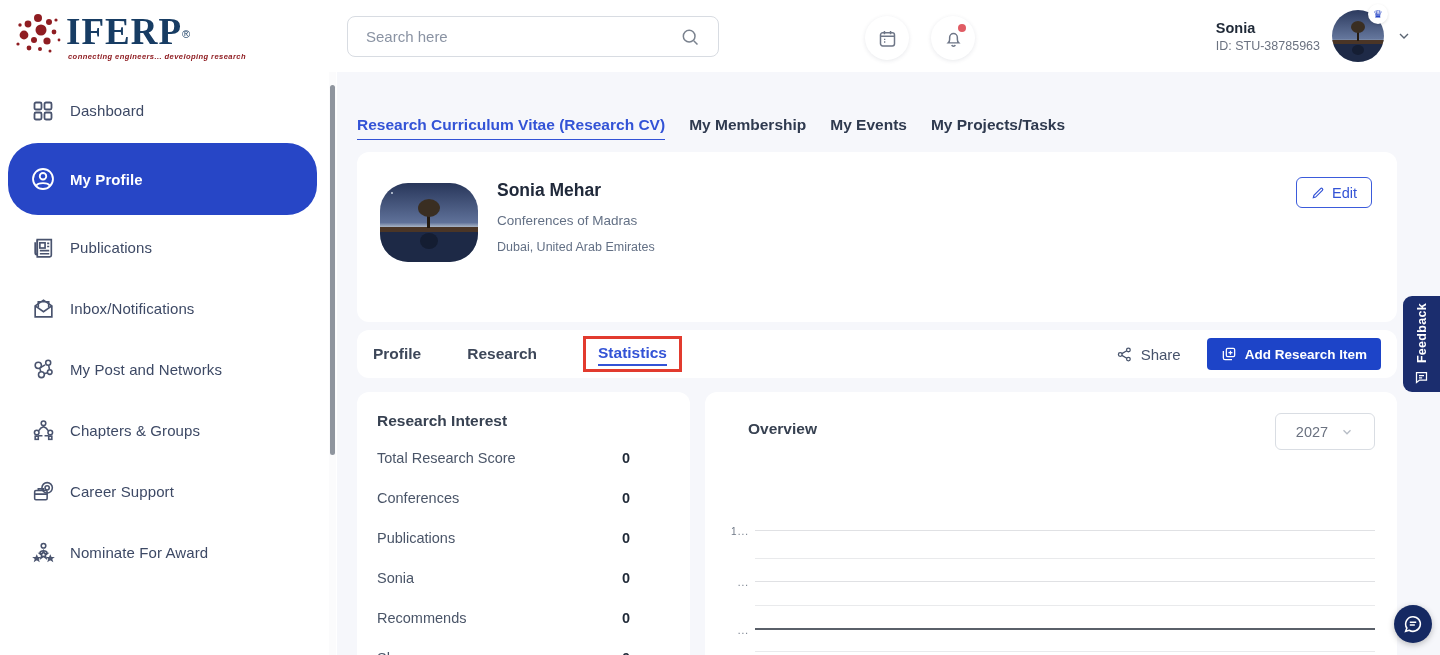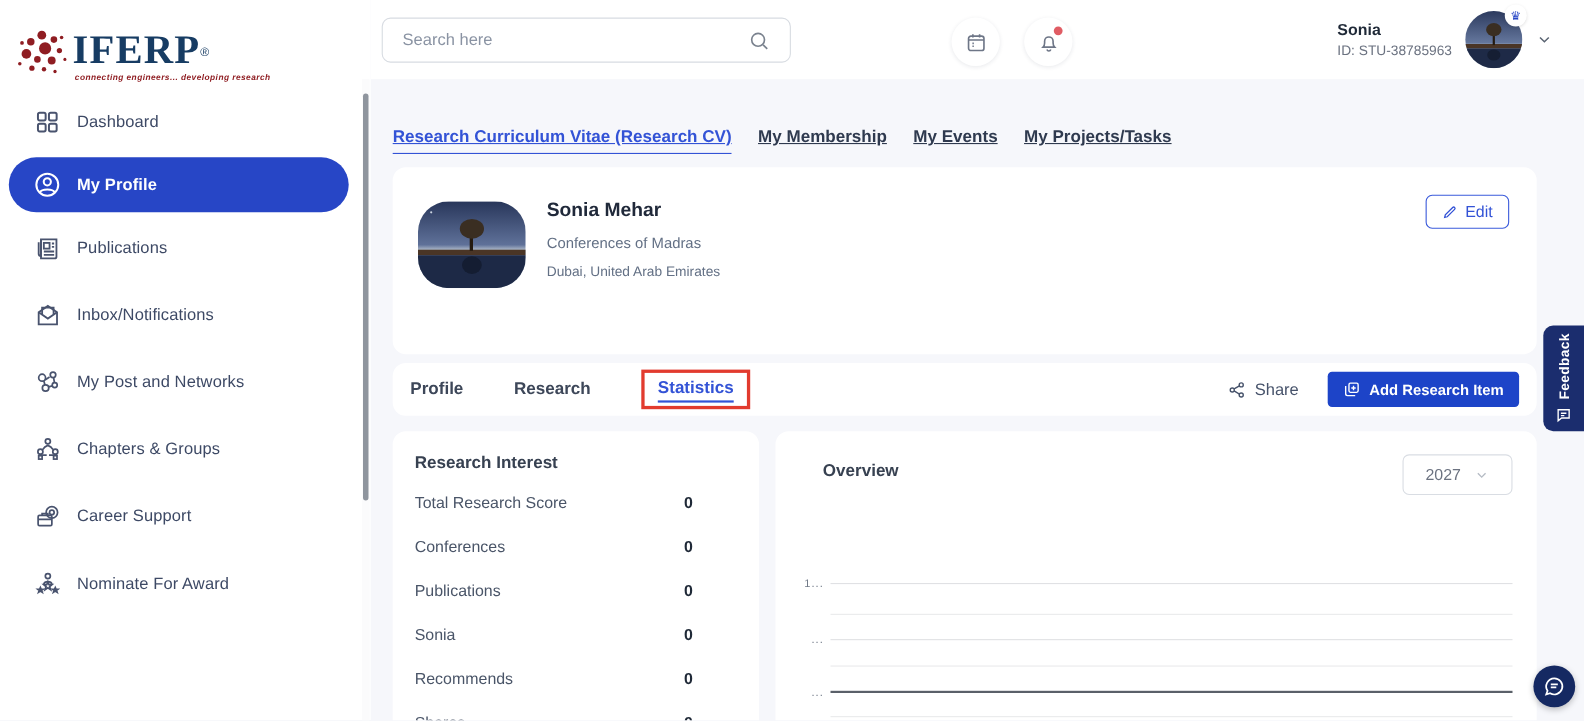--- a/index.html
+++ b/index.html
@@ -2,31 +2,31 @@
 <html><head>
 <meta charset="utf-8">
 <style>
   * { margin:0; padding:0; box-sizing:border-box; }
   html,body { width:1440px; height:655px; }
   body { font-family:"Liberation Sans", sans-serif; background:#f6f7fb; }
   .app { position:relative; width:1440px; height:655px; overflow:hidden; background:#f6f7fb; }
 
   
   .sidebar { position:absolute; left:0; top:0; width:337px; height:655px; background:#fff; z-index:5; }
-  .logo-wrap { position:absolute; left:14px; top:22px; width:300px; height:70px; }
+  .logo-wrap { position:absolute; left:14px; top:8px; width:300px; height:70px; }
   .logo-row { display:flex; align-items:flex-start; }
   .logo-mark { width:52px; height:50px; }
   .logo-text { font-family:"Liberation Serif", serif; font-weight:bold; font-size:37px; color:#173c63; letter-spacing:1px; line-height:48px; }
   .logo-reg { font-size:11px; vertical-align:super; color:#173c63; }
   .logo-tagline { font-size:7.6px; font-style:italic; font-weight:bold; color:#8f1d22; letter-spacing:.4px; margin-top:-4px; margin-left:2px; }
   .nav { position:absolute; top:80px; left:0; right:0; }
   .nav-item { position:relative; height:61px; display:flex; align-items:center; padding-left:30px; cursor:pointer; color:#3d4965; }
   .nav-item .nicon { width:26px; height:26px; flex:0 0 26px; display:flex; align-items:center; justify-content:center; }
   .nav-item .nlabel { margin-left:14px; font-size:15px; font-weight:500; letter-spacing:.1px; }
-  .nav-item.active { background:#2746c6; border-radius:30px; margin:2px 20px 2px 8px; padding-left:22px; height:50px; color:#fff; }
+  .nav-item.active { background:#2746c6; border-radius:30px; margin:2px 20px 2px 8px; padding-left:22px; height:72px; color:#fff; }
   .nav-item.active .nlabel { font-weight:bold; }
   .nav-item svg { stroke:#49536e; }
   .nav-item.active svg { stroke:#fff; }
   .side-scroll { position:absolute; left:329px; top:72px; width:7px; height:583px; background:#fbfbfc; }
   .side-thumb { position:absolute; left:1px; top:13px; width:5px; height:370px; background:#8f959e; border-radius:3px; }
 
   
   .topbar { position:absolute; left:337px; top:0; width:1103px; height:72px; background:#fff; }
   .search-box { position:absolute; left:10px; top:16px; width:372px; height:41px; border:1px solid #d8dce2; border-radius:8px; background:#fff; display:flex; align-items:center; padding:0 18px; }
   .search-box input { border:none; outline:none; flex:1; font-size:15px; color:#333; font-family:"Liberation Sans", sans-serif; background:transparent; }
@@ -38,21 +38,21 @@
   .userbox { position:absolute; right:28px; top:10px; display:flex; align-items:center; gap:12px; cursor:pointer; }
   .user-texts { text-align:left; }
   .user-name { font-size:14.5px; font-weight:bold; color:#1f2937; margin-bottom:3px; }
   .user-id { font-size:12.5px; color:#6b7280; }
   .avatar-sm { position:relative; width:52px; height:52px; border-radius:50%; overflow:visible; }
   .avatar-sm svg.photo { width:52px; height:52px; border-radius:50%; display:block; }
   .crown-badge { position:absolute; top:-6px; right:-4px; width:20px; height:20px; background:#fff; border-radius:50%; box-shadow:0 1px 3px rgba(0,0,0,.12); display:flex; align-items:center; justify-content:center; font-size:11px; color:#2746c6; }
 
   
   .tabs { position:absolute; left:357px; top:116px; display:flex; gap:24px; align-items:baseline; }
-  .tab { font-size:15.5px; font-weight:bold; color:#2f3a4f; cursor:pointer; white-space:nowrap;text-decoration:underline; }
+  .tab { font-size:15.5px; font-weight:bold; color:#2f3a4f; cursor:pointer; white-space:nowrap; }
   .tab.active { color:#3353d6; padding-bottom:5px; border-bottom:1.5px solid #3353d6; }
 
   .card { position:absolute; background:#fff; border-radius:12px; }
   .profile-card { left:357px; top:152px; width:1040px; height:170px; }
   .avatar-lg { position:absolute; left:23px; top:31px; width:98px; height:79px; border-radius:28px; overflow:hidden; }
   .avatar-lg svg { display:block; width:98px; height:79px; }
   .p-name { position:absolute; left:140px; top:28px; font-size:17.5px; font-weight:bold; color:#20293a; }
   .p-affil { position:absolute; left:140px; top:61px; font-size:13.5px; color:#637085; }
   .p-loc { position:absolute; left:140px; top:88px; font-size:12.5px; color:#637085; }
   .edit-btn { position:absolute; right:25px; top:25px; height:31px; padding:0 14px; border:1px solid #3b5bdb; border-radius:6px; background:#fff; color:#3353d6; font-size:14.5px; display:flex; align-items:center; gap:7px; cursor:pointer; font-family:"Liberation Sans", sans-serif; }

